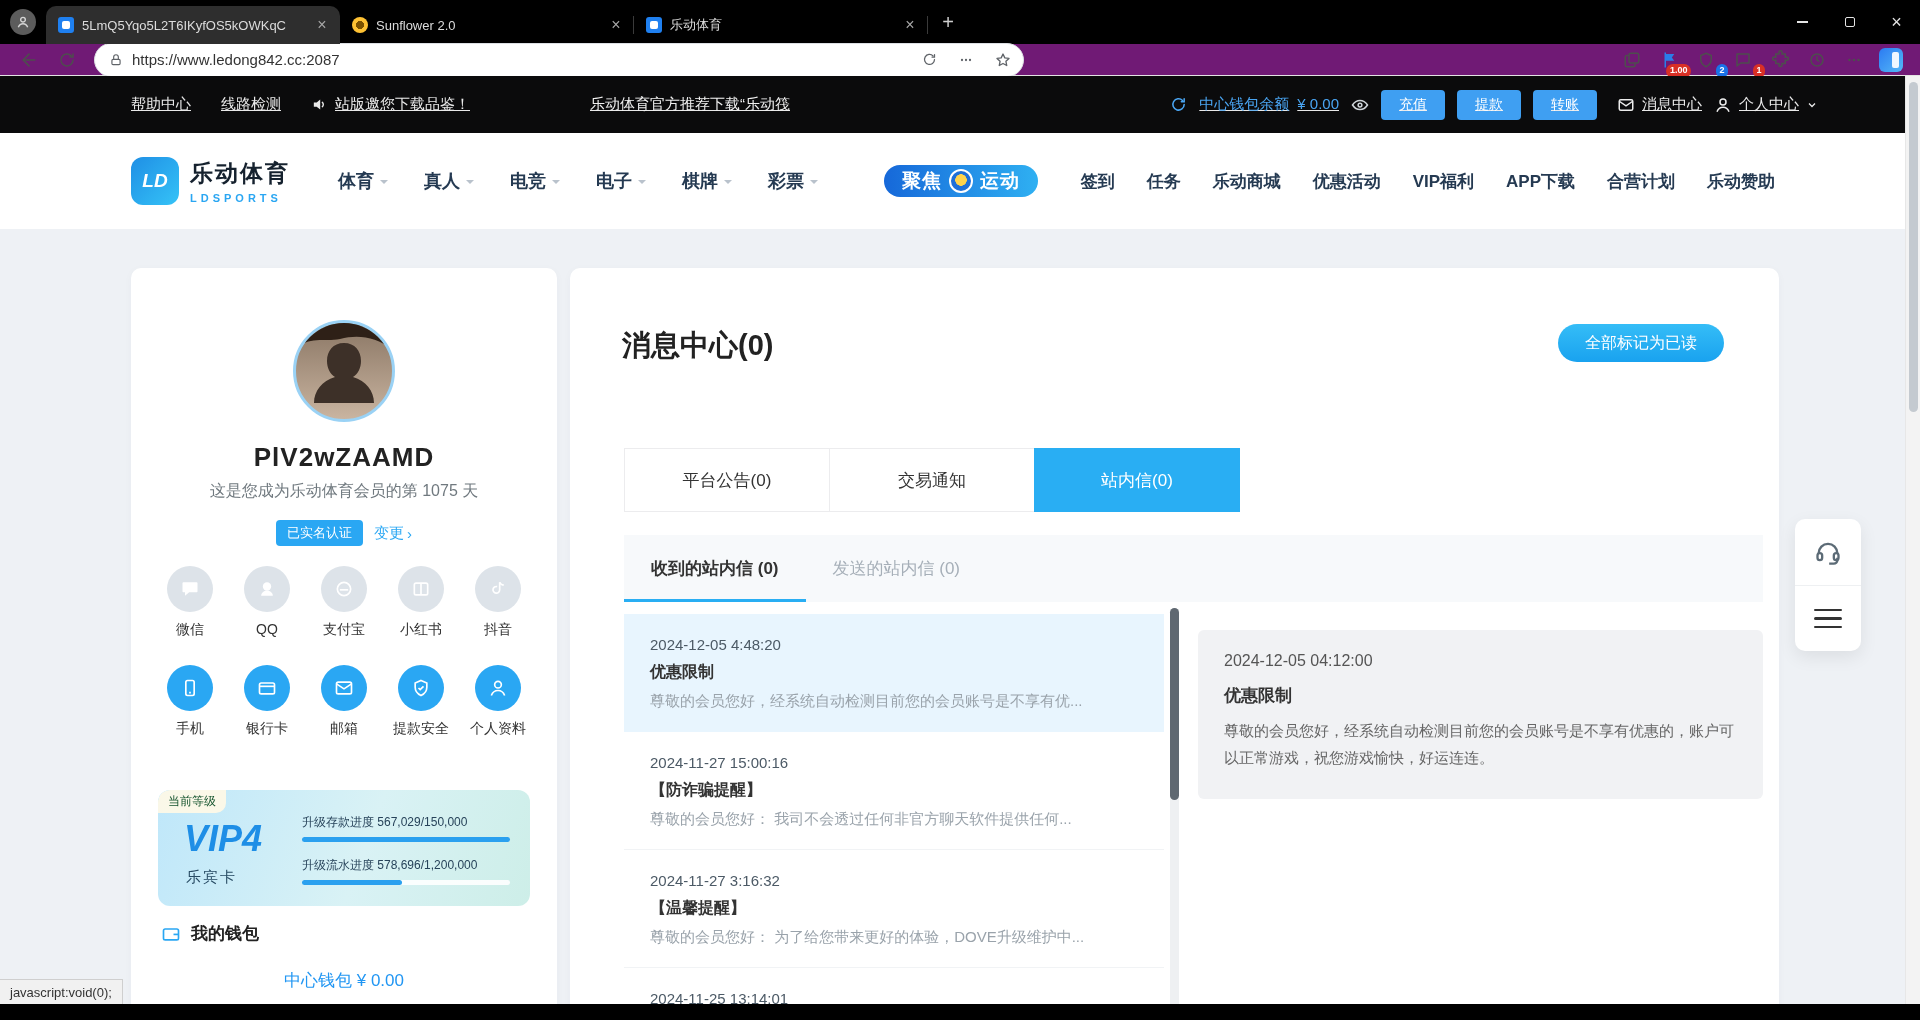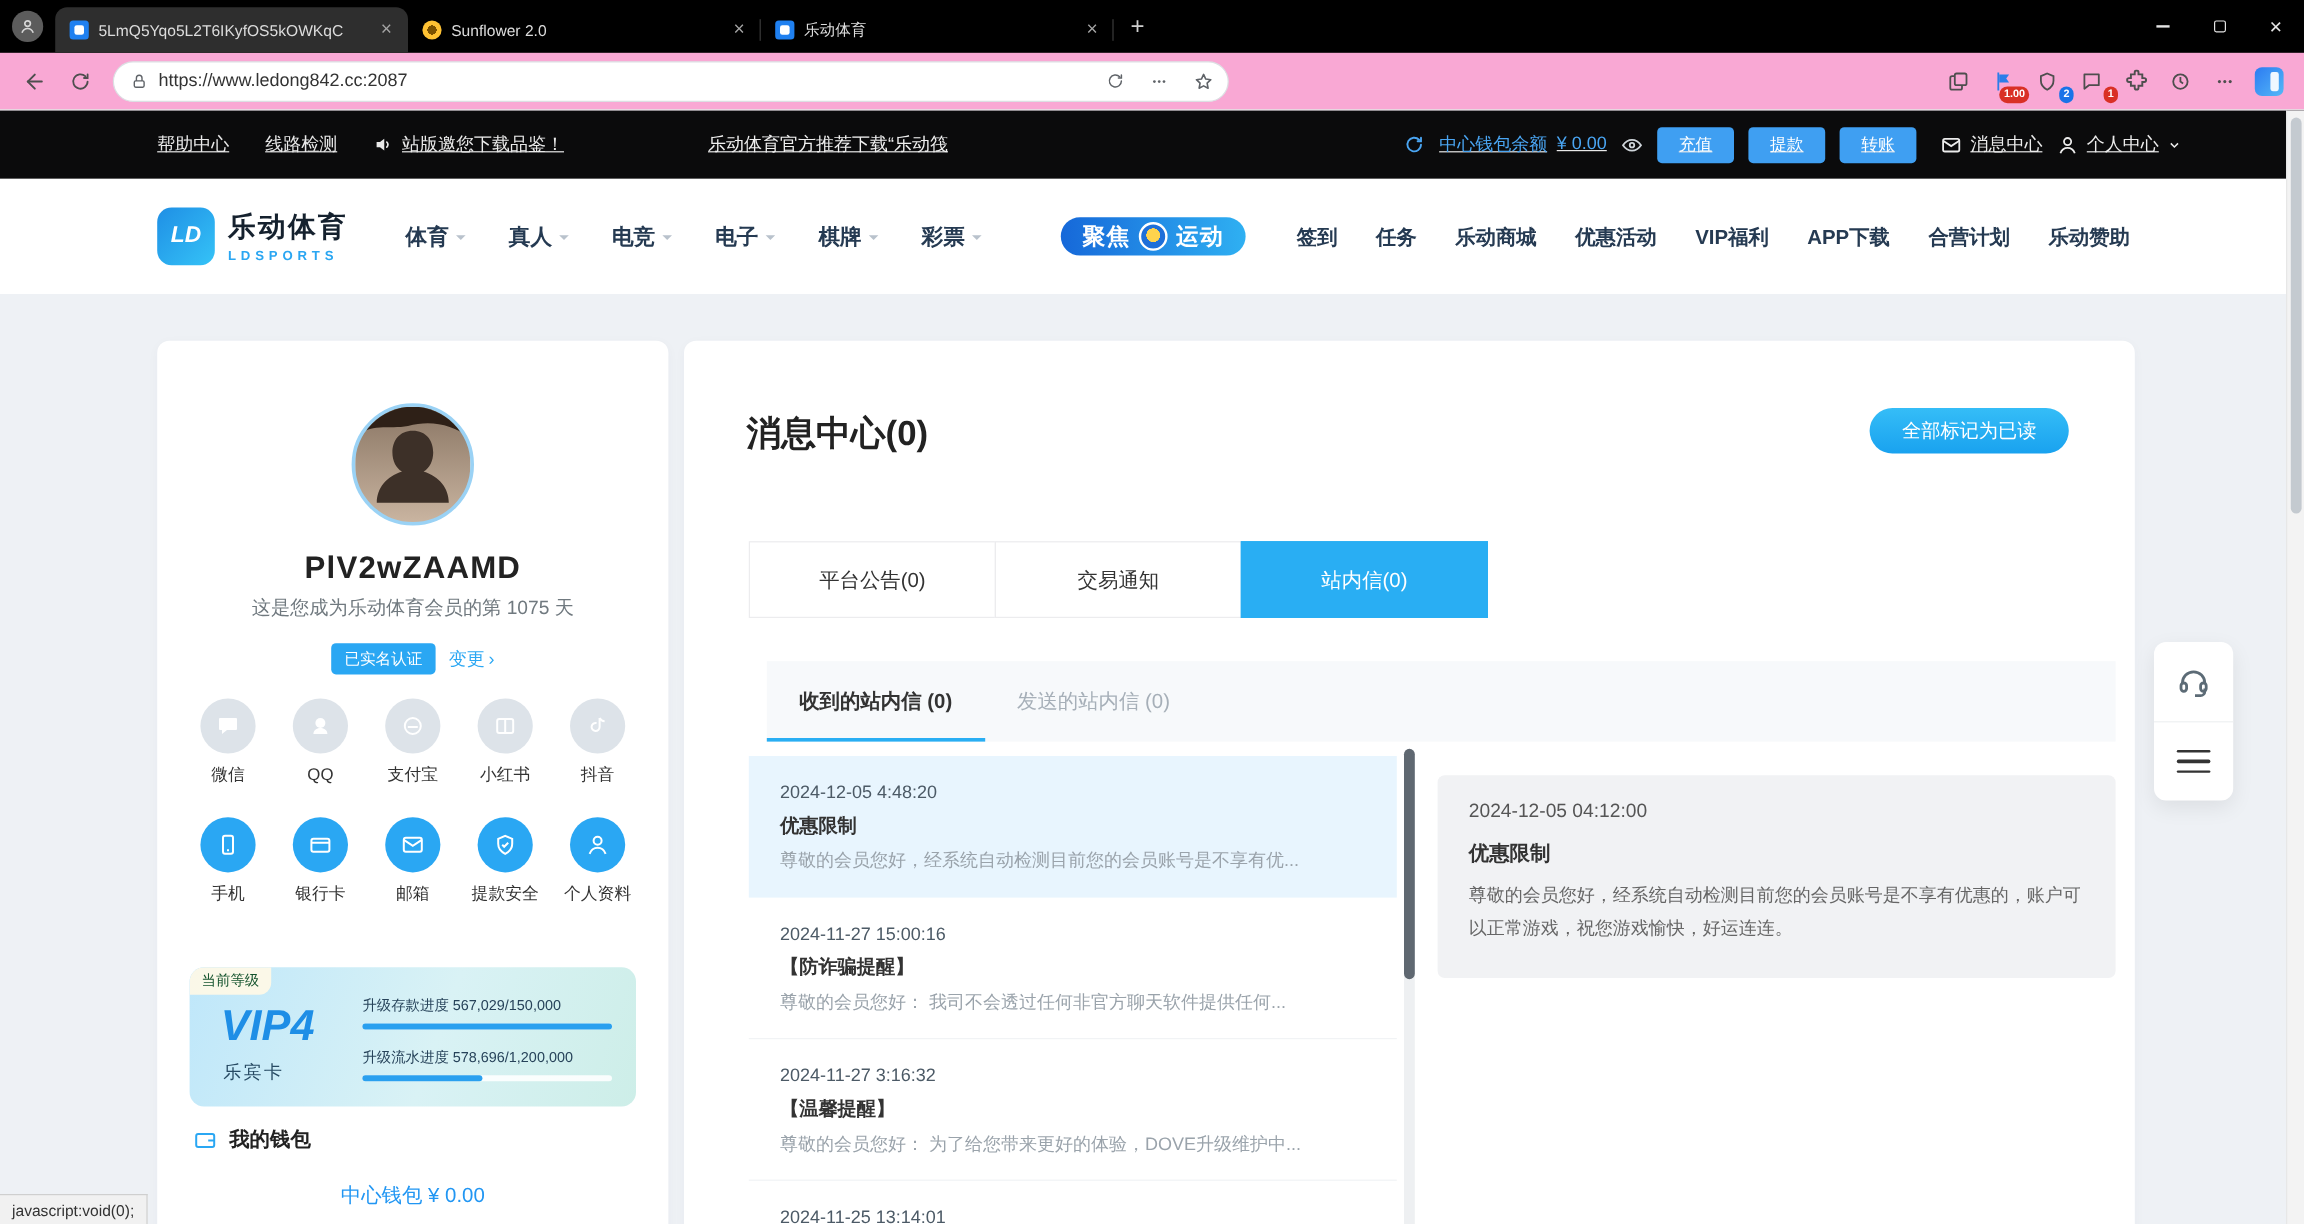--- a/index.html
+++ b/index.html
@@ -22,21 +22,21 @@
   .fav-ld{background:#1f80f0;position:relative;}
   .fav-ld::after{content:"";position:absolute;inset:4px;background:#fff;border-radius:2px;}
   .fav-sun{border-radius:50%;background:radial-gradient(circle,#7c5200 0 34%,#ffc233 35%);}
   .newtab{width:40px;height:44px;display:flex;align-items:center;justify-content:center;color:#cfcfcf;font-size:20px;}
   .wincontrols{margin-left:auto;display:flex;height:44px;}
   .winbtn{width:47px;display:flex;align-items:center;justify-content:center;color:#e4e4e4;font-size:18px;}
   .min-glyph{width:11px;height:2px;background:#e4e4e4;}
   .max-glyph{width:10px;height:10px;border:1.5px solid #e4e4e4;border-radius:2px;}
 
   
-  .toolbar{height:48px;background:#f9a8d4;border-bottom:1px solid #e3e3e3;display:flex;align-items:center;padding:0 12px;gap:4px;}
+  .toolbar{height:32px;background:#701a75;border-bottom:1px solid #e3e3e3;display:flex;align-items:center;padding:0 12px;gap:4px;}
   .tool-ic{width:34px;height:34px;border-radius:6px;display:flex;align-items:center;justify-content:center;color:#4e4e4e;flex:none;position:relative;}
   .addressbar{width:930px;height:34px;background:#fff;border:1px solid #dcdfe3;border-radius:17px;display:flex;align-items:center;padding:0 6px 0 14px;gap:9px;margin-left:6px;}
   .url-text{flex:1;font-size:15px;color:#333;white-space:nowrap;overflow:hidden;}
   .field-ic{width:28px;height:28px;border-radius:50%;display:flex;align-items:center;justify-content:center;color:#5f6368;flex:none;}
   .searchbox{width:312px;height:34px;background:#f4f6f7;border:1px solid #e2e5e8;border-radius:17px;display:flex;align-items:center;padding:0 14px;gap:9px;margin-left:14px;color:#7a8085;}
   .searchbox input{border:0;background:transparent;outline:none;font-size:14px;color:#444;width:100%;font-family:inherit;}
   .toolbar-right{margin-left:auto;display:flex;align-items:center;gap:3px;}
   .badge{position:absolute;font-size:9px;line-height:1;padding:2.5px 3.5px;border-radius:8px;color:#fff;bottom:-1px;right:-5px;font-weight:700;}
   .badge.red{background:#d93025;}
   .badge.blue{background:#1a73e8;}
@@ -100,25 +100,25 @@
   .vip-progress .row + .row{margin-top:15px;}
   .vip-lbl{font-size:12px;color:#27435a;white-space:nowrap;}
   .pbar{height:5px;background:rgba(255,255,255,.88);border-radius:3px;margin-top:6px;position:relative;}
   .pfill{position:absolute;left:0;top:0;bottom:0;background:#2aa0ef;border-radius:3px;}
   .wallet-title{display:flex;align-items:center;gap:10px;margin:16px 0 0 30px;font-size:17px;font-weight:700;color:#222;}
   .center-wallet{text-align:center;margin-top:24px;font-size:17px;color:#2196f3;}
 
   
   .msg-title{position:absolute;left:52px;top:58px;font-size:29px;font-weight:800;color:#222;}
   .mark-all-btn{position:absolute;right:55px;top:56px;height:38px;padding:0 27px;border-radius:19px;background:linear-gradient(180deg,#35bdf7,#19a2ef);color:#fff;font-size:16px;display:flex;align-items:center;}
-  .msg-tabs{position:absolute;left:54px;top:167px;display:flex;}
+  .msg-tabs{position:absolute;left:54px;top:180px;display:flex;}
   .msg-tab{width:206px;height:64px;display:flex;align-items:center;justify-content:center;font-size:17px;color:#333;background:#fff;border:1px solid #ececee;margin-left:-1px;}
   .msg-tab:first-child{margin-left:0;}
   .msg-tab.active{background:#29aef3;border-color:#29aef3;color:#fff;}
-  .subtab-strip{position:absolute;left:69px;right:16px;top:267px;height:67px;background:#f7f9fb;display:flex;}
+  .subtab-strip{position:absolute;left:54px;right:16px;top:267px;height:67px;background:#f7f9fb;display:flex;}
   .subtab{height:67px;display:flex;align-items:center;padding:0 27px;font-size:17px;color:#a6afb8;position:relative;}
   .subtab.active{color:#333;font-weight:600;}
   .subtab.active::after{content:"";position:absolute;left:0;right:0;bottom:0;height:3px;background:#29aef3;}
   .msg-list{position:absolute;left:54px;top:346px;width:540px;}
   .msg-item{padding:22px 26px 20px;border-bottom:1px solid #f1f3f5;}
   .msg-item.selected{background:#e8f5fe;border-bottom-color:transparent;}
   .msg-date{font-size:15px;color:#4c5a66;}
   .msg-subject{font-size:16px;font-weight:700;color:#333;margin-top:9px;}
   .msg-preview{font-size:15px;color:#9aa3ab;margin-top:9px;white-space:nowrap;overflow:hidden;text-overflow:ellipsis;}
   .list-scrollbar{position:absolute;left:600px;top:340px;width:9px;height:400px;background:#eef0f2;border-radius:5px;}

